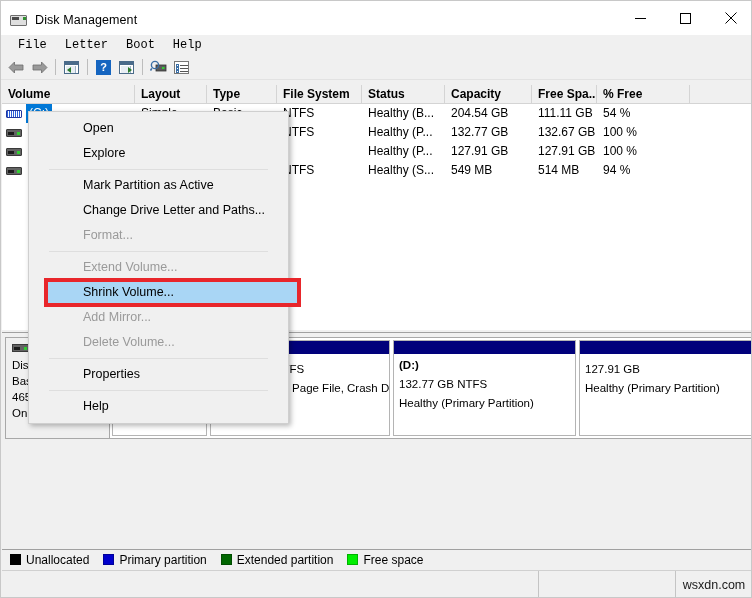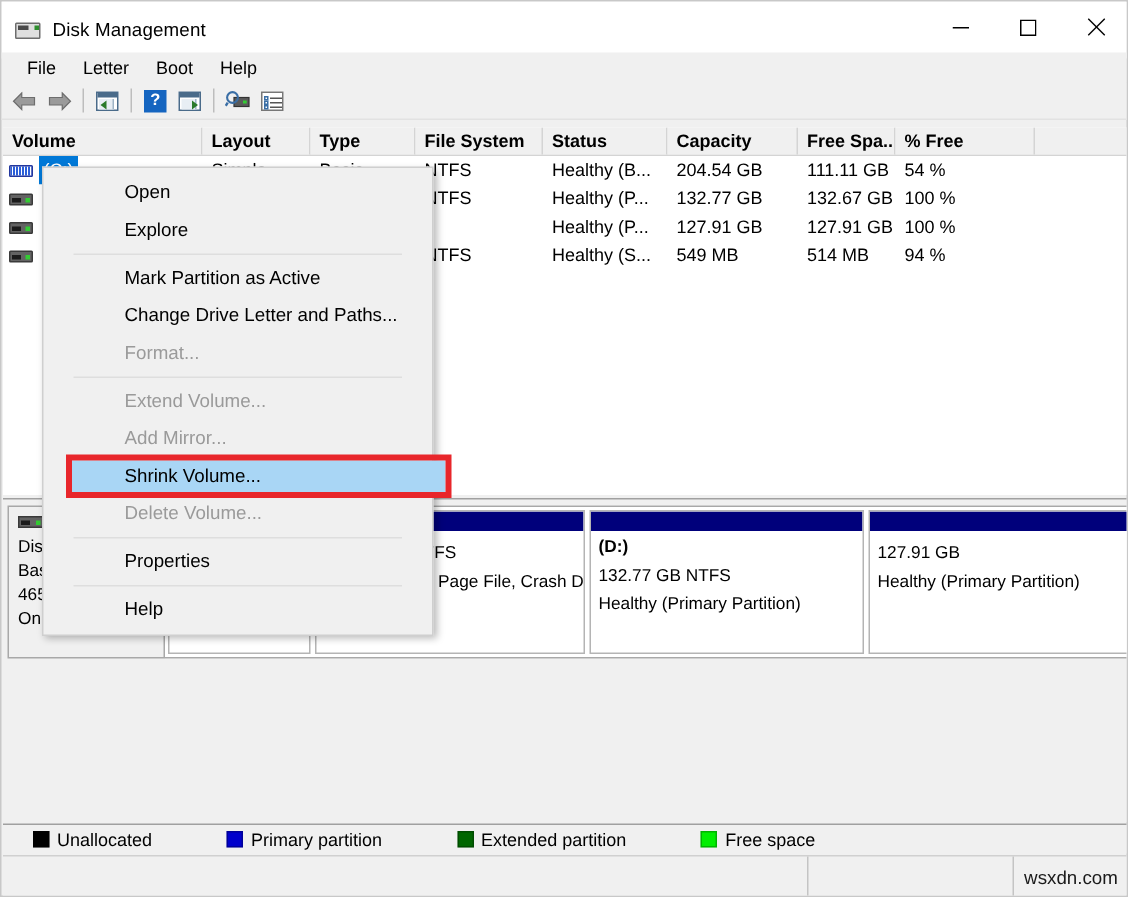--- a/index.html
+++ b/index.html
@@ -91,20 +91,21 @@
     display: flex;
     align-items: center;
     padding-left: 8px;
     box-sizing: border-box;
   }
   .menubar-item {
     font-size: 12px;
     padding: 1px 9px;
     color: #000;
     white-space: nowrap;
+    font-family: Liberation Mono, monospace;
   }
 
   
   .toolbar {
     position: absolute;
     left: 0; top: 54px;
     width: 752px;
     height: 25px;
     background: #f0f0f0;
     display: flex;
@@ -366,24 +367,23 @@
   
   .legend {
     position: absolute;
     left: 1px; top: 548px;
     width: 750px;
     height: 20px;
     background: #f0f0f0;
     border-top: 1px solid #a0a0a0;
     display: flex;
     align-items: center;
-    padding-left: 20px;
+    padding-left: 8px;
     box-sizing: border-box;
     font-size: 12px;
-    gap: 36px;
   }
   .legend-item {
     display: flex;
     align-items: center;
     margin-right: 14px;
     white-space: nowrap;
   }
   .legend-swatch {
     width: 11px; height: 11px;
     margin-right: 5px;
@@ -723,26 +723,26 @@
 
   <div class="ctx-menu">
     <div class="ctx-item">Open</div>
     <div class="ctx-item">Explore</div>
     <div class="ctx-sep"></div>
     <div class="ctx-item">Mark Partition as Active</div>
     <div class="ctx-item">Change Drive Letter and Paths...</div>
     <div class="ctx-item disabled">Format...</div>
     <div class="ctx-sep"></div>
     <div class="ctx-item disabled">Extend Volume...</div>
-    <div class="ctx-item disabled">Add Mirror...</div>
     <div class="ctx-item highlight-wrap">
       <div class="hl-blue"></div>
       <div class="hl-red"></div>
       <div class="hl-text">Shrink Volume...</div>
     </div>
+    <div class="ctx-item disabled">Add Mirror...</div>
     <div class="ctx-item disabled">Delete Volume...</div>
     <div class="ctx-sep"></div>
     <div class="ctx-item">Properties</div>
     <div class="ctx-sep"></div>
     <div class="ctx-item">Help</div>
   </div>
 
 </div>
 
 </body></html>

